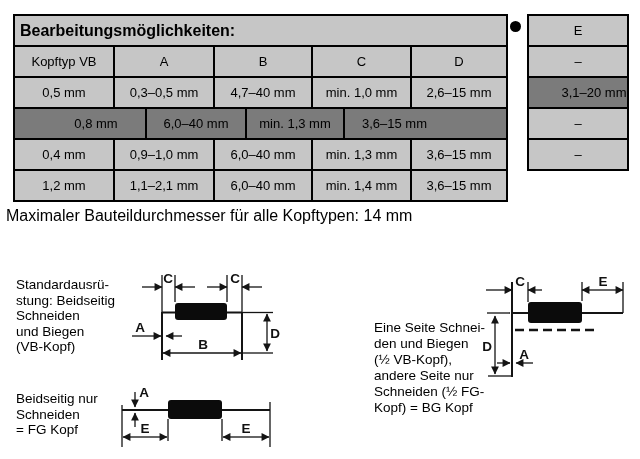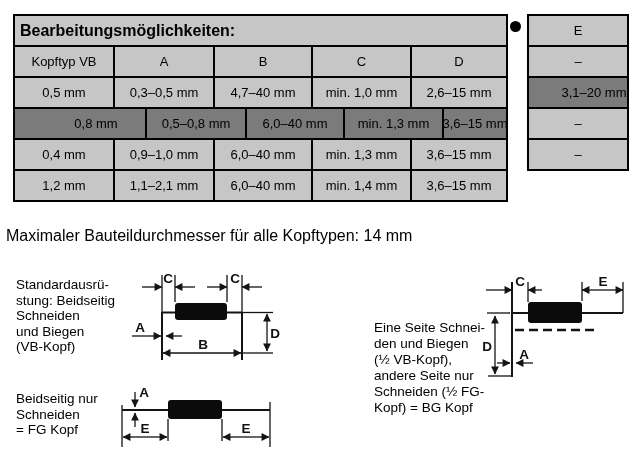--- a/index.html
+++ b/index.html
@@ -21,21 +21,21 @@
   .t-cell{display:flex;align-items:center;justify-content:center;
           font-size:13px;border-right:2px solid #000;white-space:nowrap;overflow:hidden;}
   .t-cell.last,.fg-table .t-cell{border-right:none;}
   .dark{background:var(--highlight-bg,#7b7b7b);padding-left:32px;}
 
   
   .bullet{position:absolute;left:510px;top:21px;width:11px;height:11px;
           border-radius:50%;background:#000;}
 
   
-  .caption{position:absolute;left:6px;top:207px;font-size:16px;white-space:nowrap;margin-top:20px;}
+  .caption{position:absolute;left:6px;top:207px;font-size:16px;white-space:nowrap;}
   .dtext{position:absolute;font-size:13.5px;line-height:15.5px;white-space:pre-line;}
   .dtext-vb{left:16px;top:277px;width:130px;}
   .dtext-fg{left:16px;top:391px;width:120px;}
   .dtext-bg{left:374px;top:276px;width:125px;line-height:16px;margin-top:44px;}
 
   
   .diag{position:absolute;}
   .diag text{font-family:"Liberation Sans",sans-serif;font-size:13.5px;font-weight:bold;fill:#111;}
 </style>
 </head>
@@ -54,21 +54,20 @@
     </div>
     <div class="t-row">
       <div class="t-cell">0,5 mm</div>
       <div class="t-cell">0,3–0,5 mm</div>
       <div class="t-cell">4,7–40 mm</div>
       <div class="t-cell">min. 1,0 mm</div>
       <div class="t-cell last">2,6–15 mm</div>
     </div>
     <div class="t-row dark">
       <div class="t-cell">0,8 mm</div>
-      <div class="t-cell">0,5–0,8 mm</div>
       <div class="t-cell">6,0–40 mm</div>
       <div class="t-cell">min. 1,3 mm</div>
       <div class="t-cell last">3,6–15 mm</div>
     </div>
     <div class="t-row">
       <div class="t-cell">0,4 mm</div>
       <div class="t-cell">0,9–1,0 mm</div>
       <div class="t-cell">6,0–40 mm</div>
       <div class="t-cell">min. 1,3 mm</div>
       <div class="t-cell last">3,6–15 mm</div>

